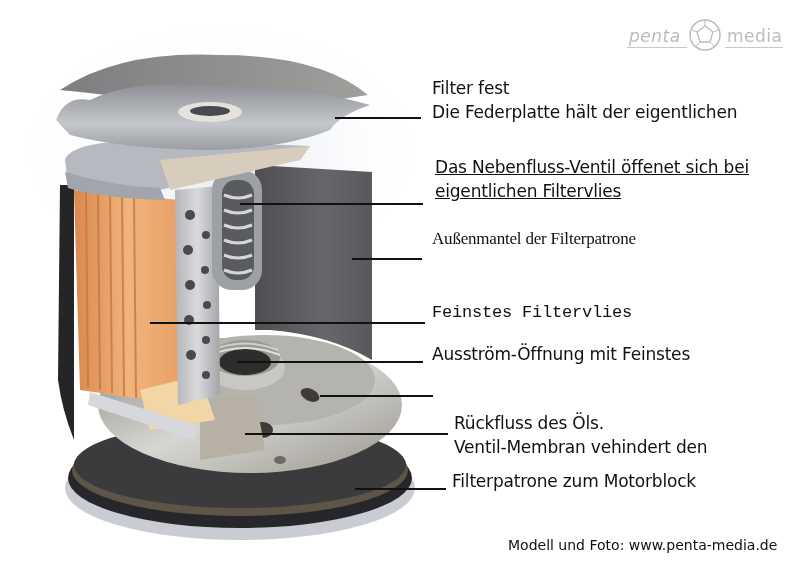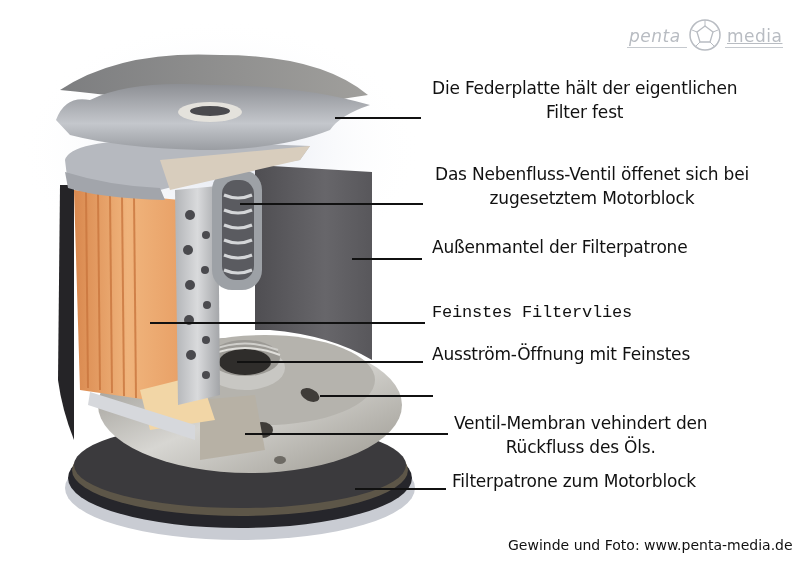--- a/index.html
+++ b/index.html
@@ -1,17 +1,17 @@
 <!DOCTYPE html>
 <html><head>
 <meta charset="utf-8">
 <style>
   html, body { margin: 0; padding: 0; }
   body { width: 800px; height: 566px; background: #ffffff; position: relative; overflow: hidden; font-family: "DejaVu Sans", sans-serif; }
-  .canvas { position: absolute; left: 0; top: 0; width: 800px; height: 410px; text-align: center; }
+  .canvas { position: absolute; left: 0; top: 0; width: 800px; height: 410px; }
   .photo { position: absolute; left: 0; top: 0; width: 800px; height: 566px; }
   .label { position: absolute; font-family: "DejaVu Sans", sans-serif; font-size: 17px; line-height: 24px; color: #111; white-space: nowrap; letter-spacing: -0.2px; }
   .leader { position: absolute; height: 1.5px; background: #111; }
   .credit { position: absolute; font-family: "DejaVu Sans", sans-serif; font-size: 14px; color: #111; white-space: nowrap; }
   .logo { position: absolute; left: 625px; top: 14px; width: 160px; height: 40px; }
   .logo-text { position: absolute; font-family: "DejaVu Sans", sans-serif; font-style: italic; font-size: 17px; color: #b8bcc2; top: 12px; letter-spacing: 0.5px; }
 </style>
 </head>
 <body>
 
@@ -127,59 +127,59 @@
     <ellipse cx="210" cy="111" rx="20" ry="5" fill="#4a4a4e"></ellipse>
   </svg>
 
   <div class="logo">
     <span class="logo-text" style="left:4px;">penta</span>
     <svg style="position:absolute; left:62px; top:4px;" width="36" height="34" viewBox="0 0 36 34">
       <circle cx="18" cy="17" r="15" fill="none" stroke="#b8bcc2" stroke-width="1.5"></circle>
       <polygon points="18,8 26,14 23,24 13,24 10,14" fill="none" stroke="#b8bcc2" stroke-width="1.3"></polygon>
       <path d="M18 2 L18 8 M31 12 L26 14 M27 28 L23 24 M9 28 L13 24 M5 12 L10 14" stroke="#b8bcc2" stroke-width="1"></path>
     </svg>
-    <span class="logo-text" style="left:102px; font-style:normal;text-decoration:underline;">media</span>
+    <span class="logo-text" style="left:102px; font-style:normal;">media</span>
     <div style="position:absolute; left:2px; top:33px; width:60px; height:1px; background:#c5c9ce;"></div>
     <div style="position:absolute; left:100px; top:33px; width:58px; height:1px; background:#c5c9ce;"></div>
   </div>
 
   <div class="leader" style="left:335px; top:117px; width:86px;"></div>
   <div class="label" style="left:432px; top:76px;">
+    <div>Filter fest</div>
     <div>Die Federplatte hält der eigentlichen</div>
-    <div>Filter fest</div>
   </div>
 
   <div class="leader" style="left:240px; top:203px; width:183px;"></div>
-  <div class="label" style="left:435px; top:162px;">
+  <div class="label" style="left:435px; top:155px;text-decoration:underline;">
     <div>Das Nebenfluss-Ventil öffenet sich bei</div>
-    <div>zugesetztem Motorblock</div>
+    <div>eigentlichen Filtervlies</div>
   </div>
 
   <div class="leader" style="left:352px; top:258px; width:70px;"></div>
-  <div class="label" style="left:432px; top:235px;">
+  <div class="label" style="left:432px; top:227px;font-family:Liberation Serif, serif;">
     <div>Außenmantel der Filterpatrone</div>
   </div>
 
   <div class="leader" style="left:150px; top:322px; width:275px;"></div>
   <div class="label" style="left:432px; top:301px;font-family:Liberation Mono, monospace;">
     <div>Feinstes Filtervlies</div>
   </div>
 
   <div class="leader" style="left:237px; top:361px; width:186px;"></div>
   <div class="label" style="left:432px; top:342px;">
     <div>Ausström-Öffnung mit Feinstes</div>
   </div>
 
   <div class="leader" style="left:320px; top:395px; width:113px;"></div>
 
   <div class="leader" style="left:245px; top:433px; width:203px;"></div>
   <div class="label" style="left:454px; top:411px;">
+    <div>Rückfluss des Öls.</div>
     <div>Ventil-Membran vehindert den</div>
-    <div>Rückfluss des Öls.</div>
   </div>
 
   <div class="leader" style="left:355px; top:488px; width:91px;"></div>
   <div class="label" style="left:452px; top:469px;">
     <div>Filterpatrone zum Motorblock</div>
   </div>
 
-  <div class="credit" style="left:508px; top:537px;">Gewinde und Foto: www.penta-media.de</div>
+  <div class="credit" style="left:508px; top:537px;">Modell und Foto: www.penta-media.de</div>
 </div>
 
 </body></html>

